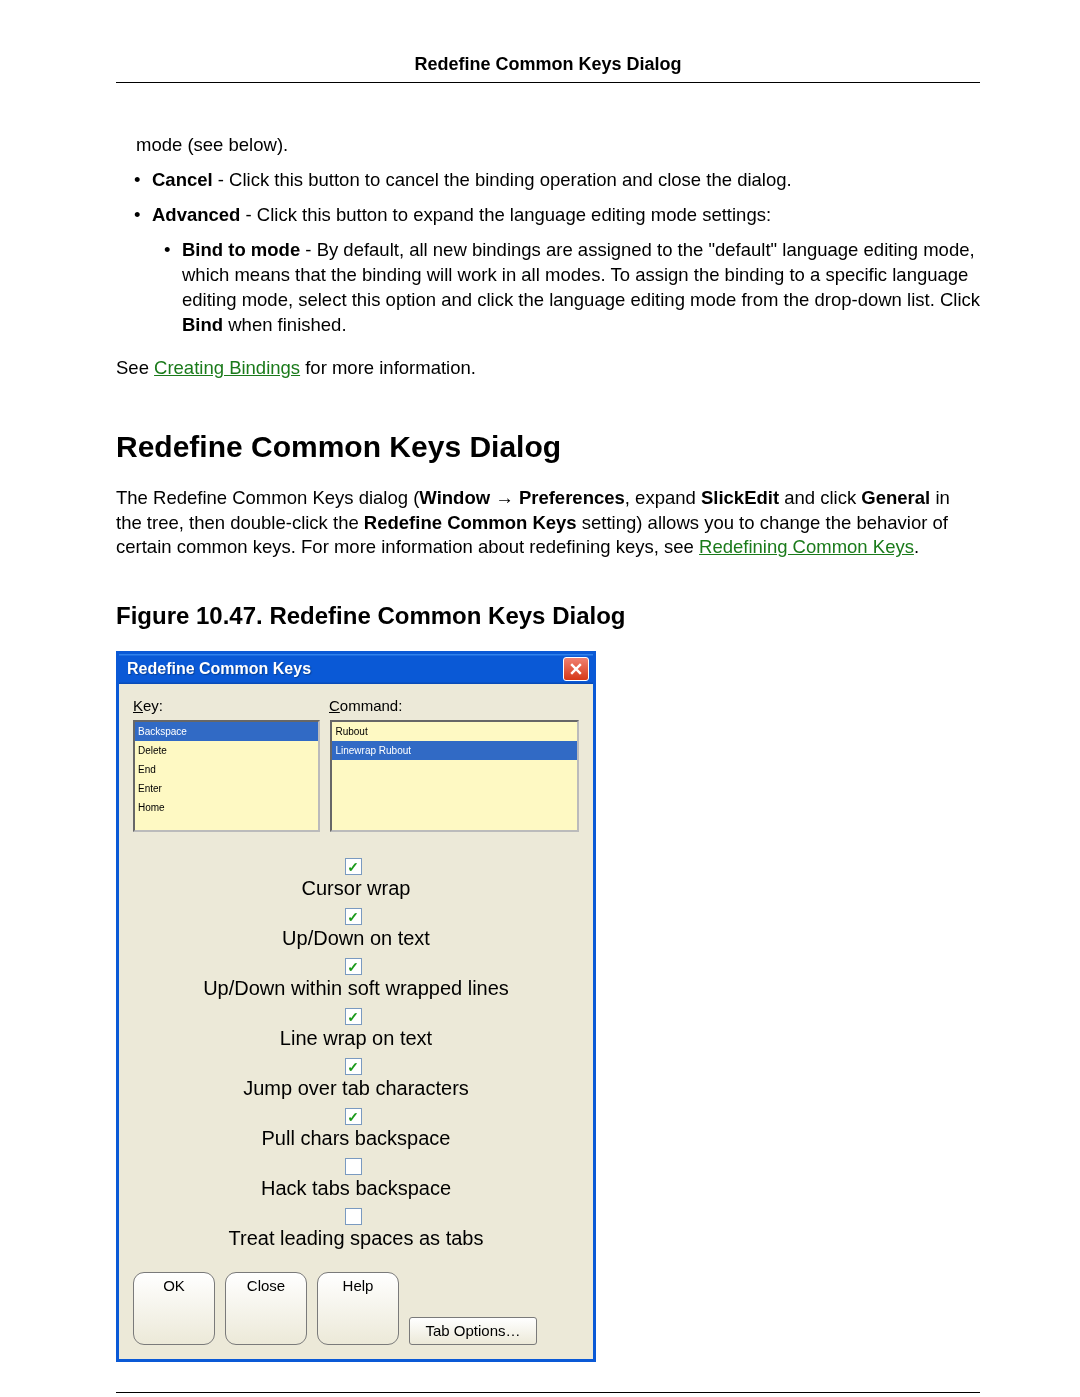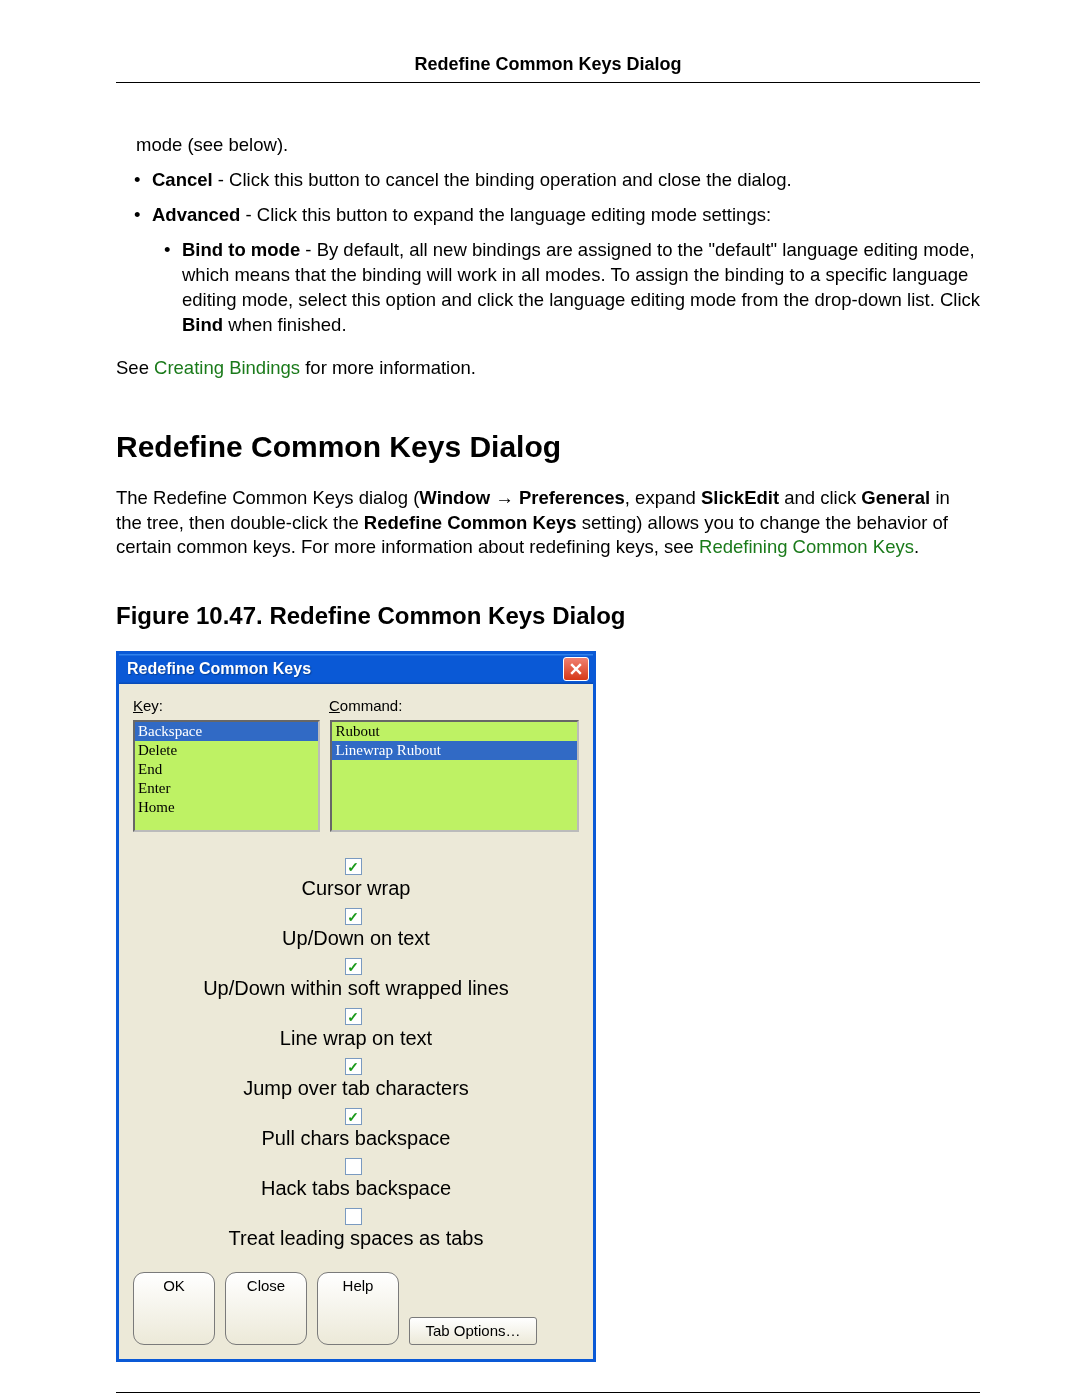--- a/index.html
+++ b/index.html
@@ -34,21 +34,21 @@
   }
   .page-num {
     text-align: right;
     font-size: 18px;
   }
   .indent1 { margin-left: 20px; }
   .bullet-row { display: flex; margin: 10px 0 10px 18px; }
   .bullet-row .dot { width: 18px; flex: none; }
   .bullet-row2 { display: flex; margin: 10px 0 10px 48px; }
   .bullet-row2 .dot { width: 18px; flex: none; }
-  .link { color: #1a7a1a; cursor: pointer; }
+  .link { color: #1a7a1a; text-decoration: underline; cursor: pointer; }
   h2.section {
     font-size: 30px;
     font-weight: bold;
     margin: 46px 0 18px 0;
   }
   .fig-caption {
     font-weight: bold;
     font-size: 24px;
     margin: 40px 0 18px 0;
   }
@@ -83,26 +83,25 @@
   .close-btn svg { width: 12px; height: 12px; }
   .dlg-body {
     background: #ece9d8;
     padding: 12px 14px 14px 14px;
   }
   .labels-row { display: flex; font-size: 15px; margin-bottom: 4px; }
   .labels-row .kl { width: 196px; }
   .lbl-underline { text-decoration: underline; }
   .lists-row { display: flex; gap: 10px; }
   .listbox {
-    background: #bef264;
+    background: #fef9c3;
     border: 2px inset #bbb;
-    font-size: 15px;
+    font-size: 10px;
     line-height: 19px;
     overflow: hidden;
-    font-family: Liberation Serif, serif;
   }
   .listbox.key { width: 186px; height: 108px; }
   .listbox.cmd { width: 248px; height: 108px; }
   .lb-item { padding: 0 3px; white-space: nowrap; }
   .lb-item.sel { background: #316ac5; color: #fff; }
   .checks { margin: 26px 0 20px 0; }
   .chk-row { display: flex; align-items: center; font-size: 20px; margin: 6px 0; flex-direction: column; }
   .chk {
     width: 15px; height: 15px;
     border: 1px solid #7a9ac0;

